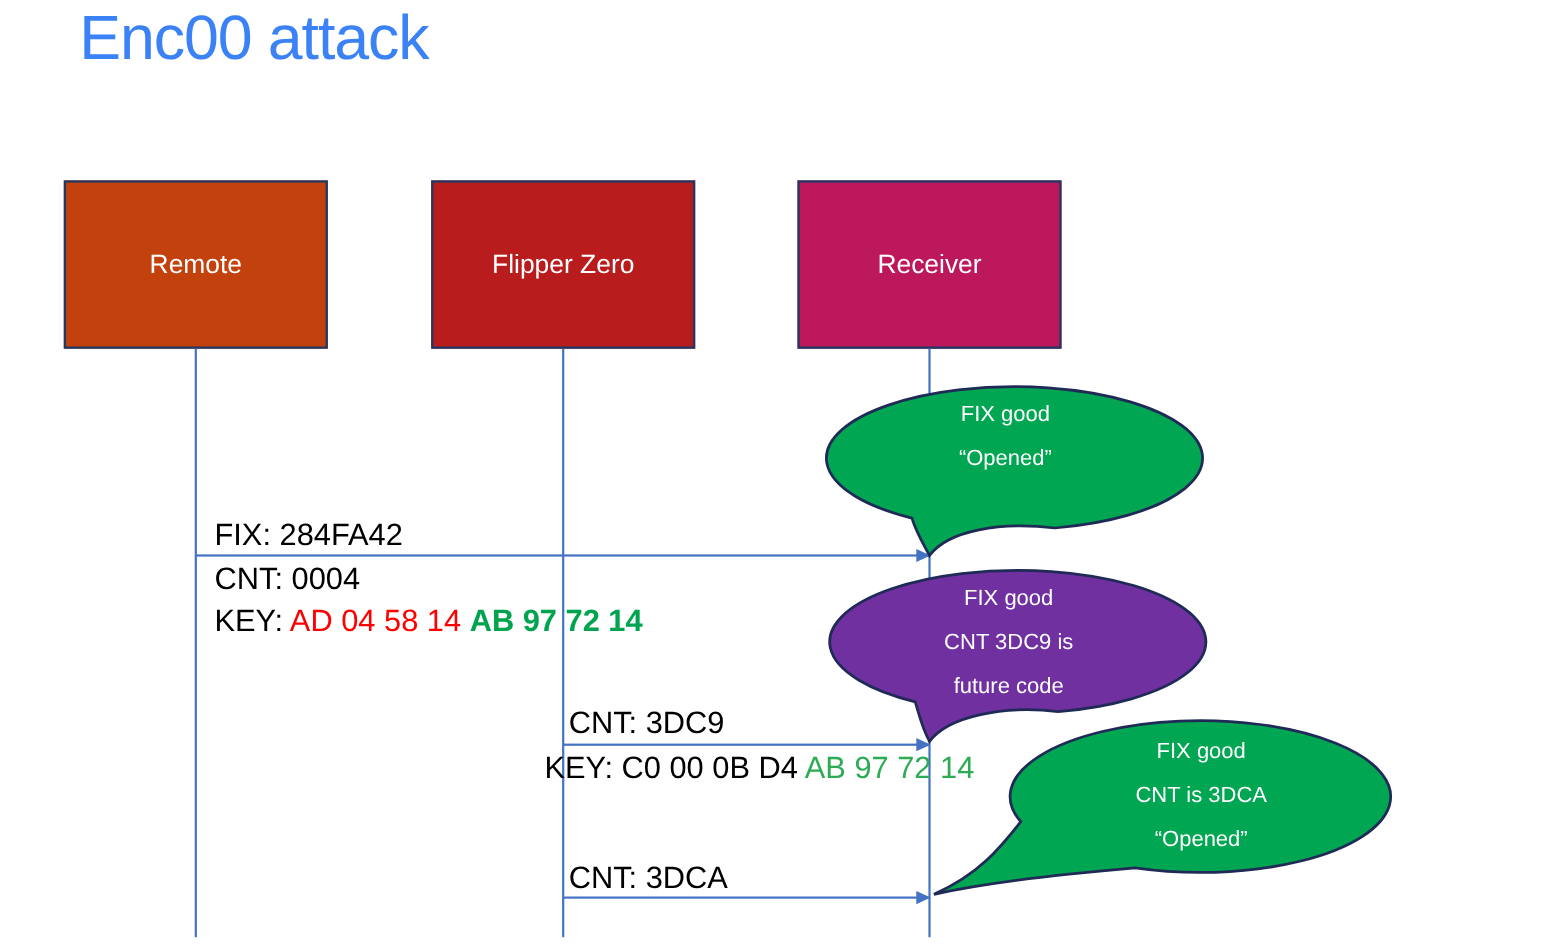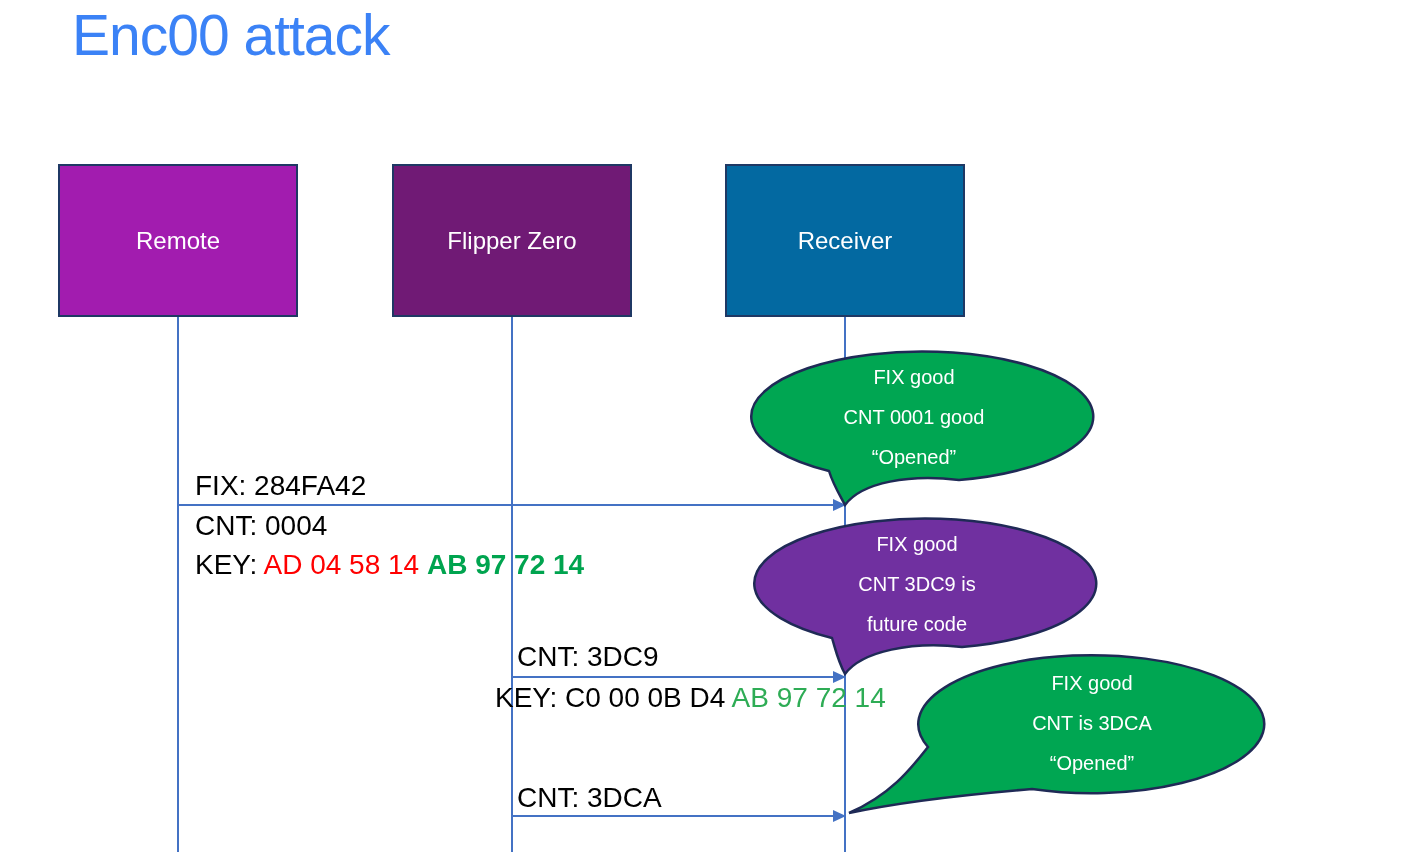--- a/index.html
+++ b/index.html
@@ -10,23 +10,23 @@
   .title{
     position:absolute;left:72px;top:2px;font-size:57px;font-weight:300;
     color:#3b82f6;letter-spacing:-1px;
   }
   
   .actor{
     position:absolute;top:164px;width:240px;height:153px;box-sizing:border-box;
     border:2.5px solid #1F3864;display:flex;align-items:center;justify-content:center;
     color:#ffffff;font-size:24px;
   }
-  .actor-remote{left:58px;background:#a21caf;}
-  .actor-flipper{left:392px;background:#701a75;}
-  .actor-receiver{left:725px;background:#0369a1;}
+  .actor-remote{left:58px;background:#c2410c;}
+  .actor-flipper{left:392px;background:#b91c1c;}
+  .actor-receiver{left:725px;background:#be185d;}
   
   .lifeline{position:absolute;top:317px;height:535px;width:1.5px;background:#4472C4;}
   .lifeline-remote{left:177px;}
   .lifeline-flipper{left:511px;}
   .lifeline-receiver{left:844px;}
   
   .arrow{position:absolute;height:1.5px;background:#4472C4;}
   .arrow .head{
     position:absolute;right:-1px;top:-5.5px;width:0;height:0;
     border-left:13px solid #4472C4;border-top:6px solid transparent;border-bottom:6px solid transparent;
@@ -97,21 +97,20 @@
   <div class="msg m3-cnt">CNT: 3DCA</div>
 
   <svg id="bubble-svg" viewBox="0 0 1408 859" xmlns="http://www.w3.org/2000/svg">
     <path d="M 845 505 C 838 492 833 484 829 471 A 171 65 0 1 1 959 480 C 910 474 862 482 845 505 Z" fill="#00A652" stroke="#1F2A56" stroke-width="2.5"></path>
     <path d="M 845 674 C 838 661 836 651 832 638 A 171 65 0 1 1 962 647 C 913 641 862 651 845 674 Z" fill="#7030A0" stroke="#1F2A56" stroke-width="2.5"></path>
     <path d="M 849 813 C 890 795 910 770 928 747 A 173 69 0 1 1 1032 789 C 960 795 900 802 849 813 Z" fill="#00A652" stroke="#1F2A56" stroke-width="2.5"></path>
   </svg>
 
   <div class="bubble-text bt-1">
     <div>FIX good</div>
-    <div>CNT 0001 good</div>
     <div>“Opened”</div>
   </div>
   <div class="bubble-text bt-2">
     <div>FIX good</div>
     <div>CNT 3DC9 is</div>
     <div>future code</div>
   </div>
   <div class="bubble-text bt-3">
     <div>FIX good</div>
     <div>CNT is 3DCA</div>

